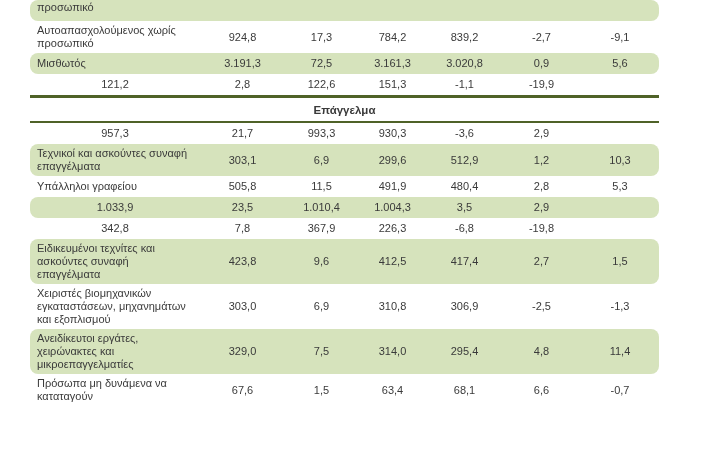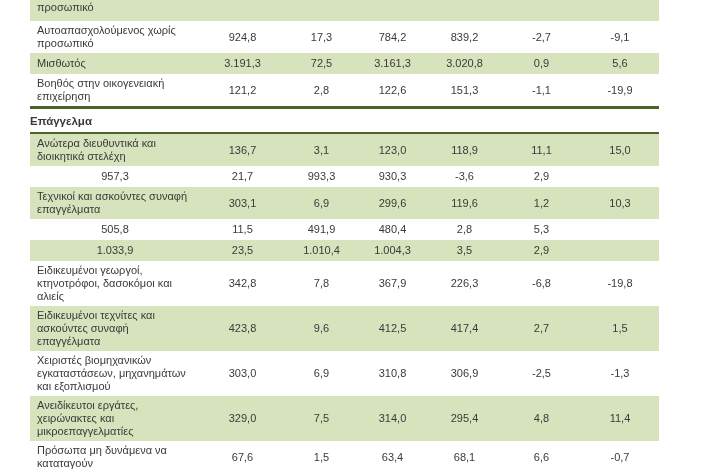--- a/index.html
+++ b/index.html
@@ -11,37 +11,37 @@
   html,body{margin:0;padding:0;}
   body{
     width:726px;height:470px;overflow:hidden;background:var(--row-plain);
     font-family:"Liberation Sans", sans-serif;color:var(--text);
   }
   .table-wrap{margin-left:30px;width:629px;}
   .row{
     display:grid;
     grid-template-columns:170px 85px 73px 69px 75px 79px 78px;
     align-items:center;align-content:center;
-    min-height:21px;padding:3px 0;box-sizing:border-box;
+    min-height:21px;padding:3px 0;box-sizing:border-box;border-radius:8px;
   }
   .row.shaded{background:var(--row-shade);}
   .label{
     font-size:11px;line-height:13px;padding-left:7px;
     white-space:pre-line;
   }
   .val{font-size:11px;line-height:13px;text-align:center;}
   .clip-row{
     height:9px;overflow:hidden;padding:0;display:block;
     background:var(--row-shade);
   }
   .clip-row .label{display:block;margin-top:-7px;}
   .section-header{
     border-top:3px solid var(--divider);
     border-bottom:2px solid var(--divider);
-    text-align:left;font-weight:bold;font-size:11.5px;
+    text-align:center;font-weight:bold;font-size:11.5px;
     padding:6px 0 5px 0;background:var(--row-plain);
   }
 </style>
 </head>
 <body>
 
 <div class="table-wrap">
 
   <div class="row shaded clip-row">
     <div class="label">προσωπικό</div>
@@ -61,82 +61,68 @@
       <div class="row shaded">
         <div class="label">Μισθωτός</div>
         <div class="val">3.191,3</div>
         <div class="val">72,5</div>
         <div class="val">3.161,3</div>
         <div class="val">3.020,8</div>
         <div class="val">0,9</div>
         <div class="val">5,6</div>
       </div>
       <div class="row">
-        <div class="label">Βοηθός στην οικογενειακή
-επιχείρηση</div>
         <div class="val">121,2</div>
         <div class="val">2,8</div>
         <div class="val">122,6</div>
         <div class="val">151,3</div>
         <div class="val">-1,1</div>
         <div class="val">-19,9</div>
       </div>
     </div>
 
   <div class="section-header">Επάγγελμα</div>
 
   <div id="occupation-rows">
-      <div class="row shaded">
-        <div class="label">Ανώτερα διευθυντικά και
-διοικητικά στελέχη</div>
-        <div class="val">136,7</div>
-        <div class="val">3,1</div>
-        <div class="val">123,0</div>
-        <div class="val">118,9</div>
-        <div class="val">11,1</div>
-        <div class="val">15,0</div>
-      </div>
       <div class="row">
         <div class="val">957,3</div>
         <div class="val">21,7</div>
         <div class="val">993,3</div>
         <div class="val">930,3</div>
         <div class="val">-3,6</div>
         <div class="val">2,9</div>
       </div>
       <div class="row shaded">
         <div class="label">Τεχνικοί και ασκούντες συναφή
 επαγγέλματα</div>
         <div class="val">303,1</div>
         <div class="val">6,9</div>
         <div class="val">299,6</div>
-        <div class="val">119,6</div>
+        <div class="val">512,9</div>
         <div class="val">1,2</div>
         <div class="val">10,3</div>
       </div>
       <div class="row">
+        <div class="label">Υπάλληλοι γραφείου</div>
         <div class="val">505,8</div>
         <div class="val">11,5</div>
         <div class="val">491,9</div>
         <div class="val">480,4</div>
         <div class="val">2,8</div>
         <div class="val">5,3</div>
       </div>
       <div class="row shaded">
         <div class="val">1.033,9</div>
         <div class="val">23,5</div>
         <div class="val">1.010,4</div>
         <div class="val">1.004,3</div>
         <div class="val">3,5</div>
         <div class="val">2,9</div>
       </div>
       <div class="row">
-        <div class="label">Ειδικευμένοι γεωργοί,
-κτηνοτρόφοι, δασοκόμοι και
-αλιείς</div>
         <div class="val">342,8</div>
         <div class="val">7,8</div>
         <div class="val">367,9</div>
         <div class="val">226,3</div>
         <div class="val">-6,8</div>
         <div class="val">-19,8</div>
       </div>
       <div class="row shaded">
         <div class="label">Ειδικευμένοι τεχνίτες και
 ασκούντες συναφή

